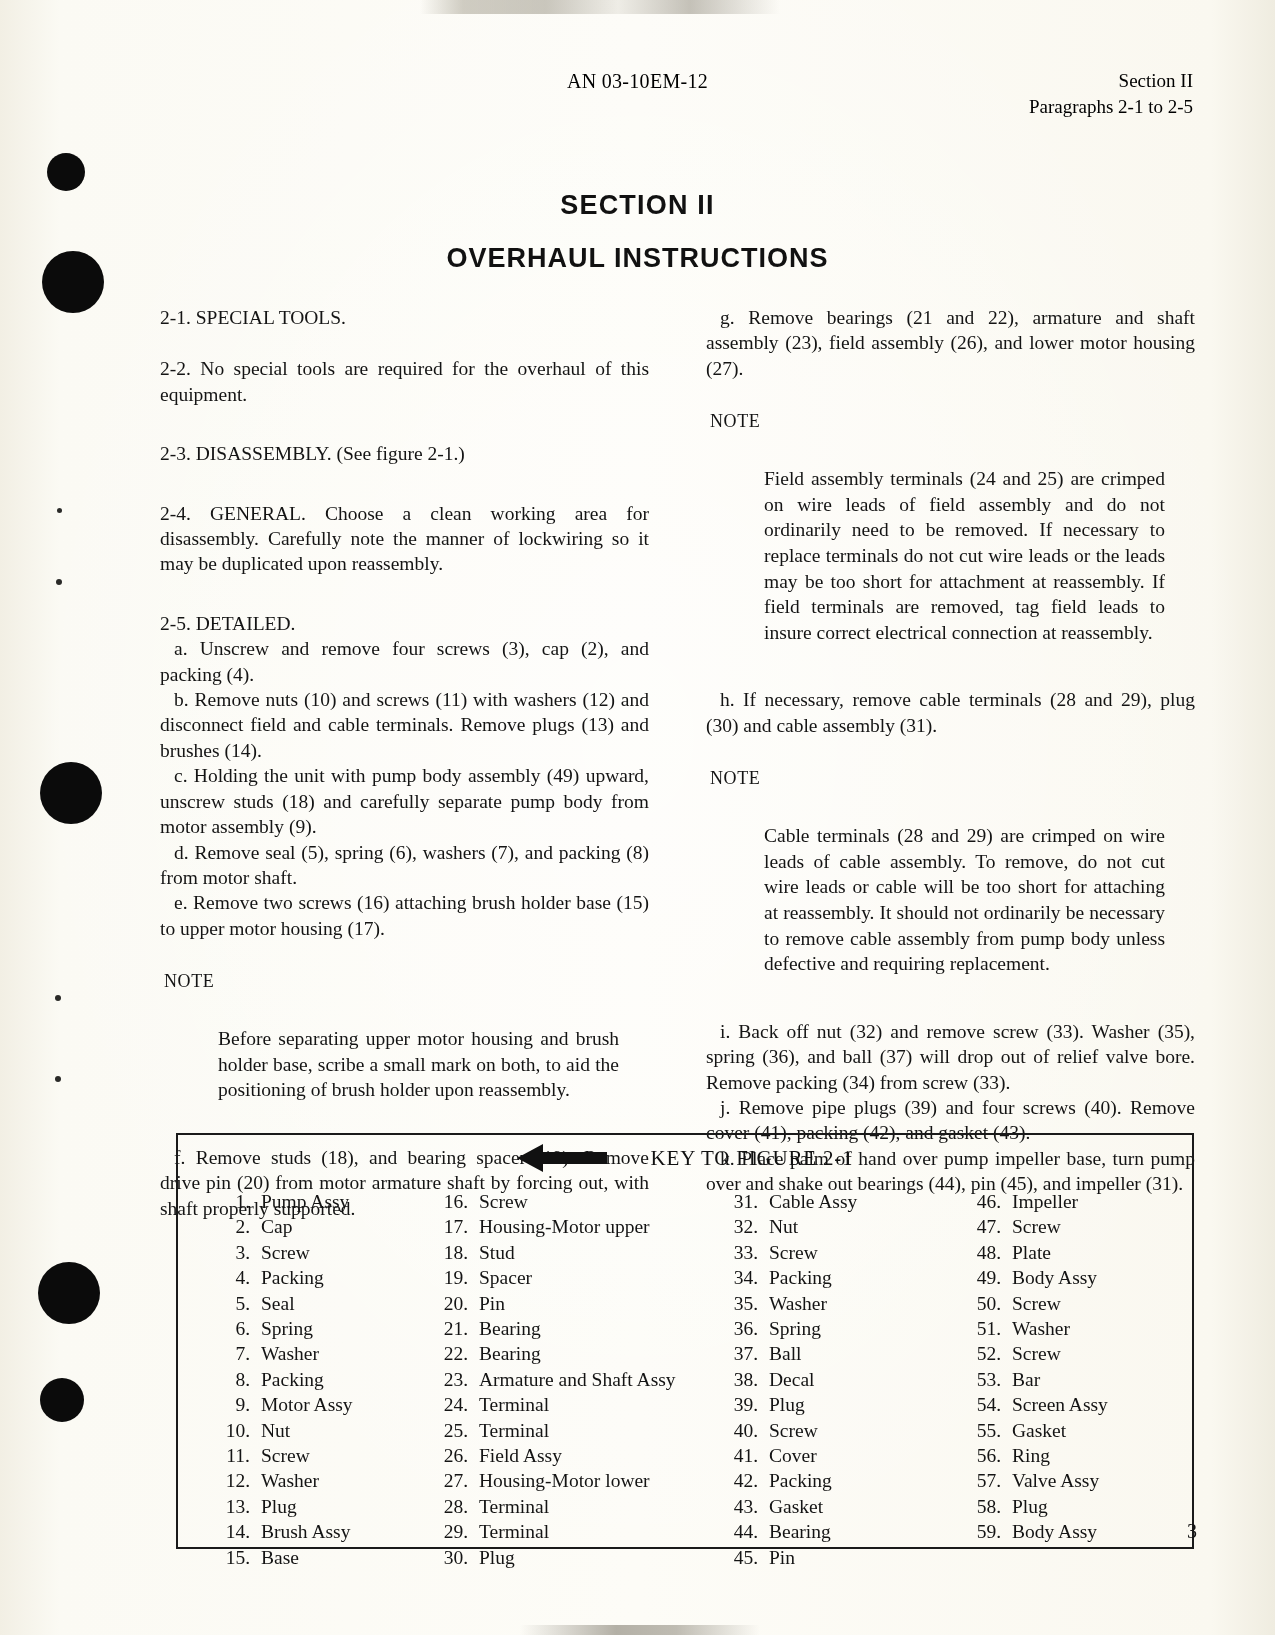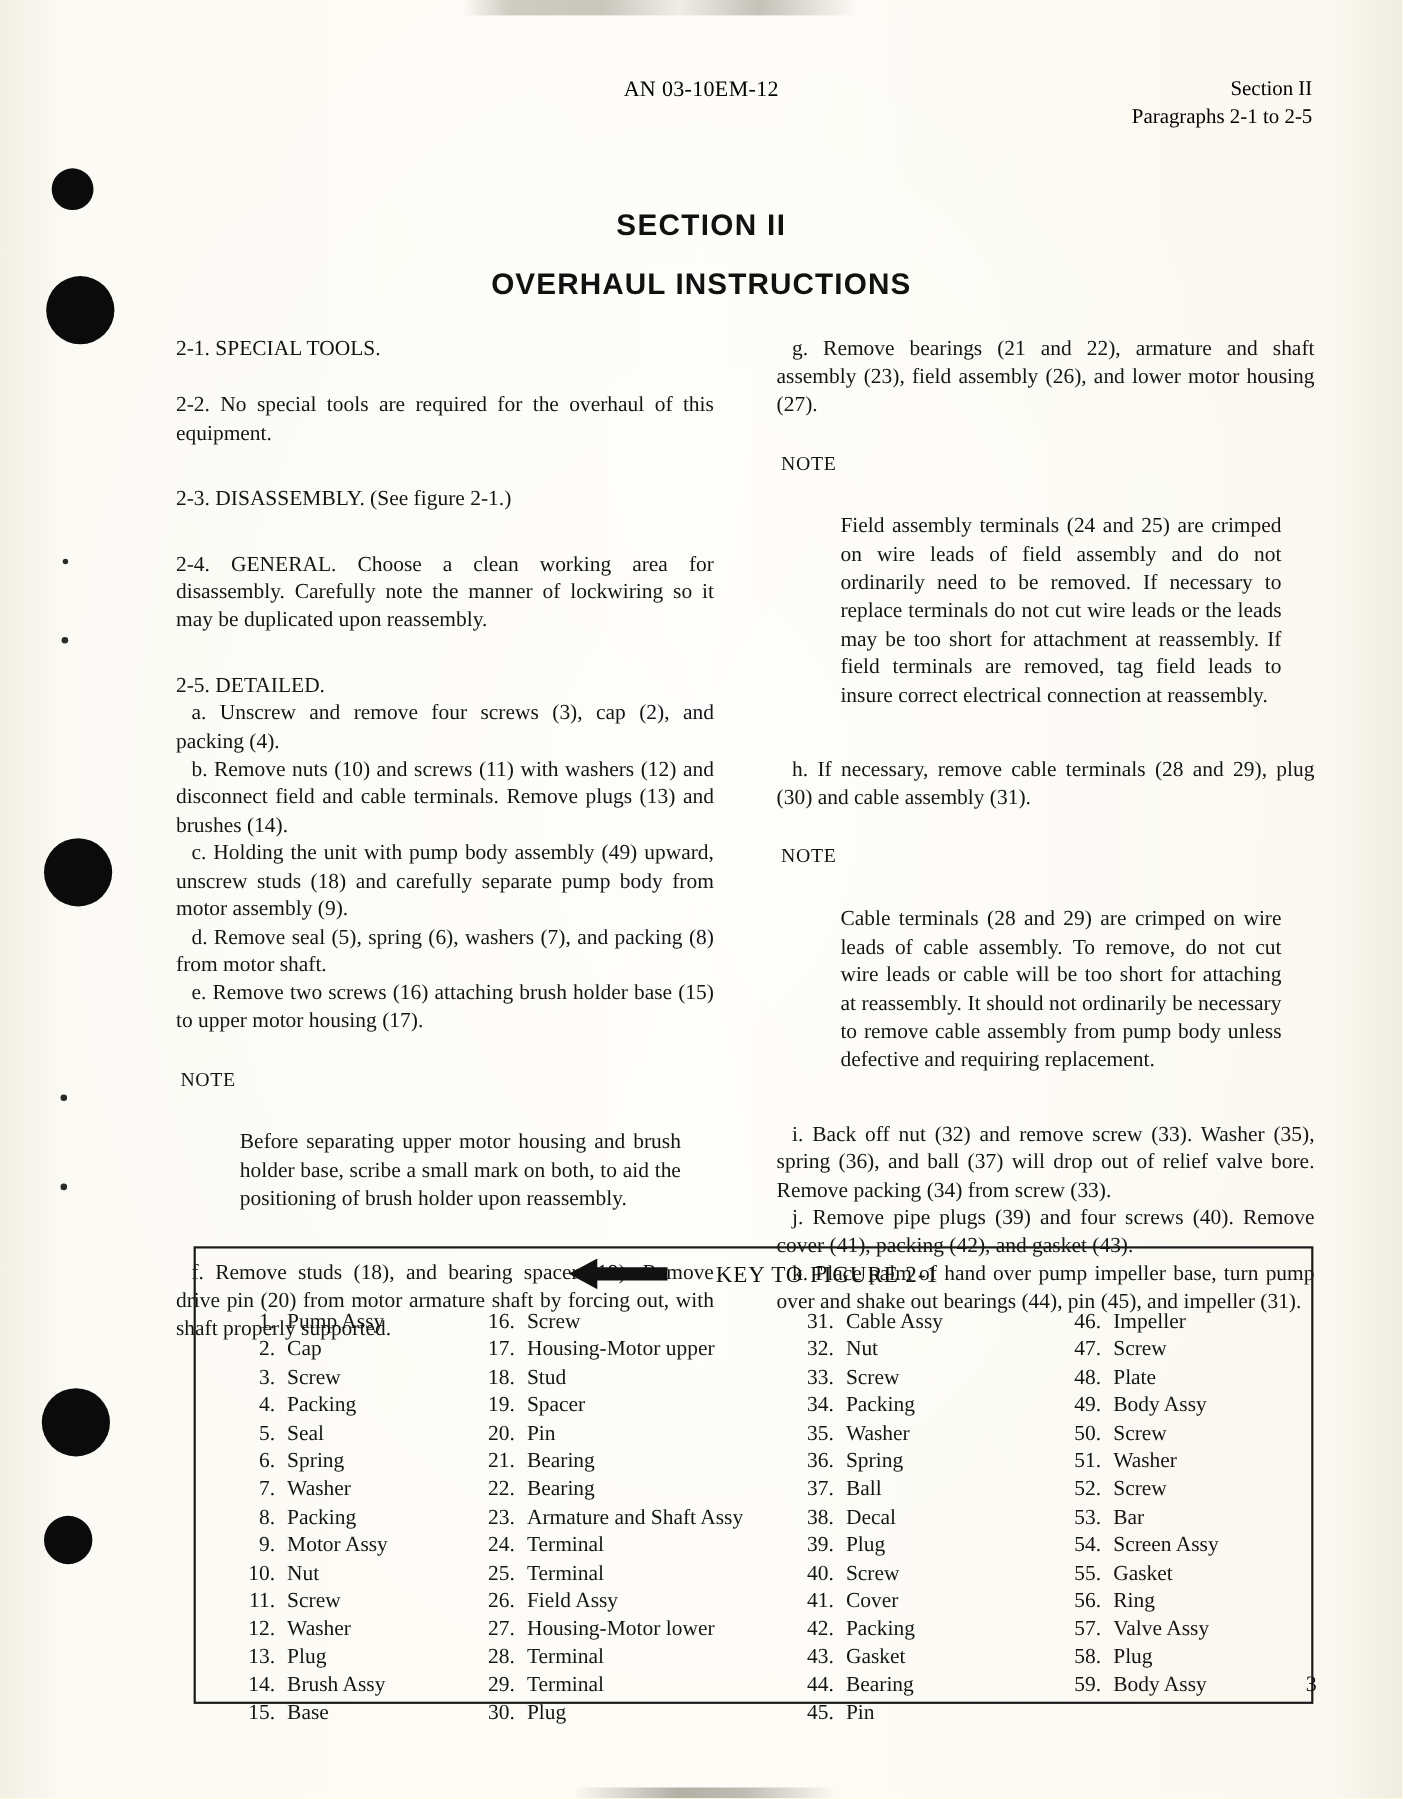--- a/index.html
+++ b/index.html
@@ -7,21 +7,21 @@
     padding: 0;
     background: #ffffff;
   }
   body {
     font-family: "Liberation Serif", "DejaVu Serif", serif;
   }
   #page {
     position: relative;
     width: 1275px;
     height: 1635px;
-    background: #fef9c3;
+    background: #be185d;
     overflow: hidden;
   }
   
   #paper-texture {
     position: absolute;
     inset: 0;
     background:
       radial-gradient(ellipse at 50% 45%, rgba(255,255,255,0.55) 0%, rgba(255,255,255,0) 70%),
       linear-gradient(90deg, #f2efe4 0px, #fbfaf4 60px, #fdfcf7 50%, #faf8f0 95%, #efece0 100%);
     pointer-events: none;

